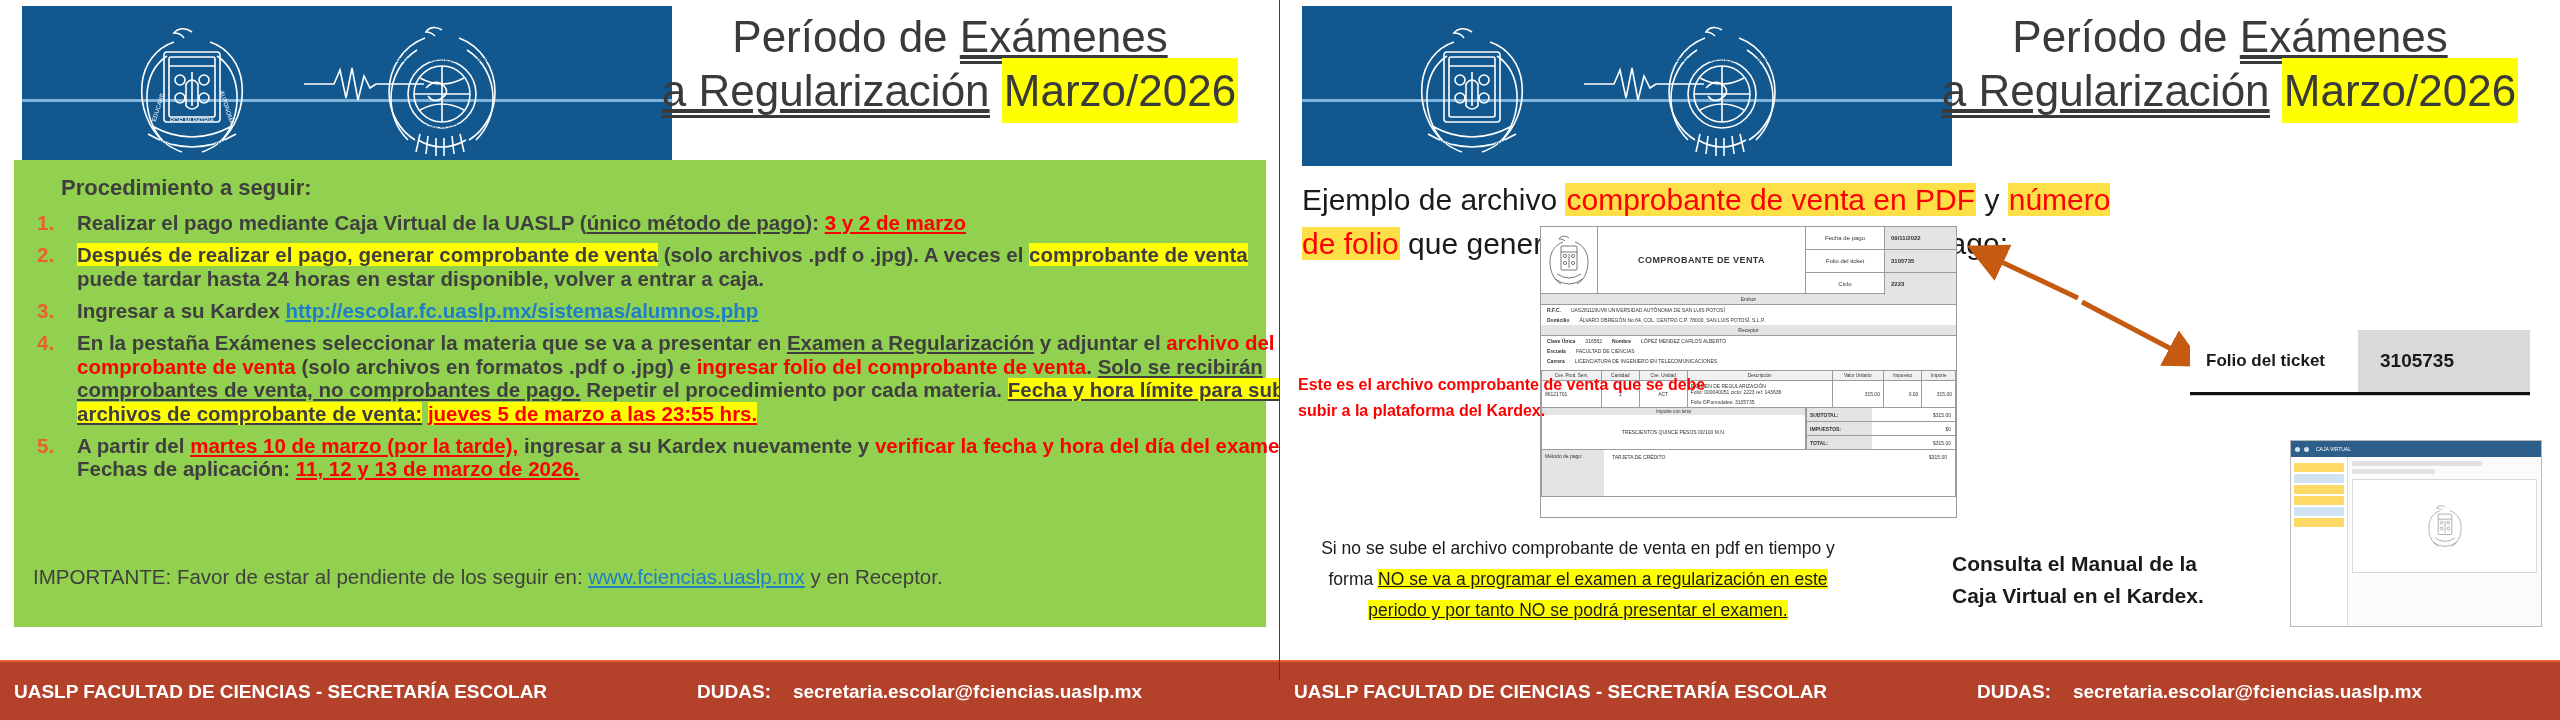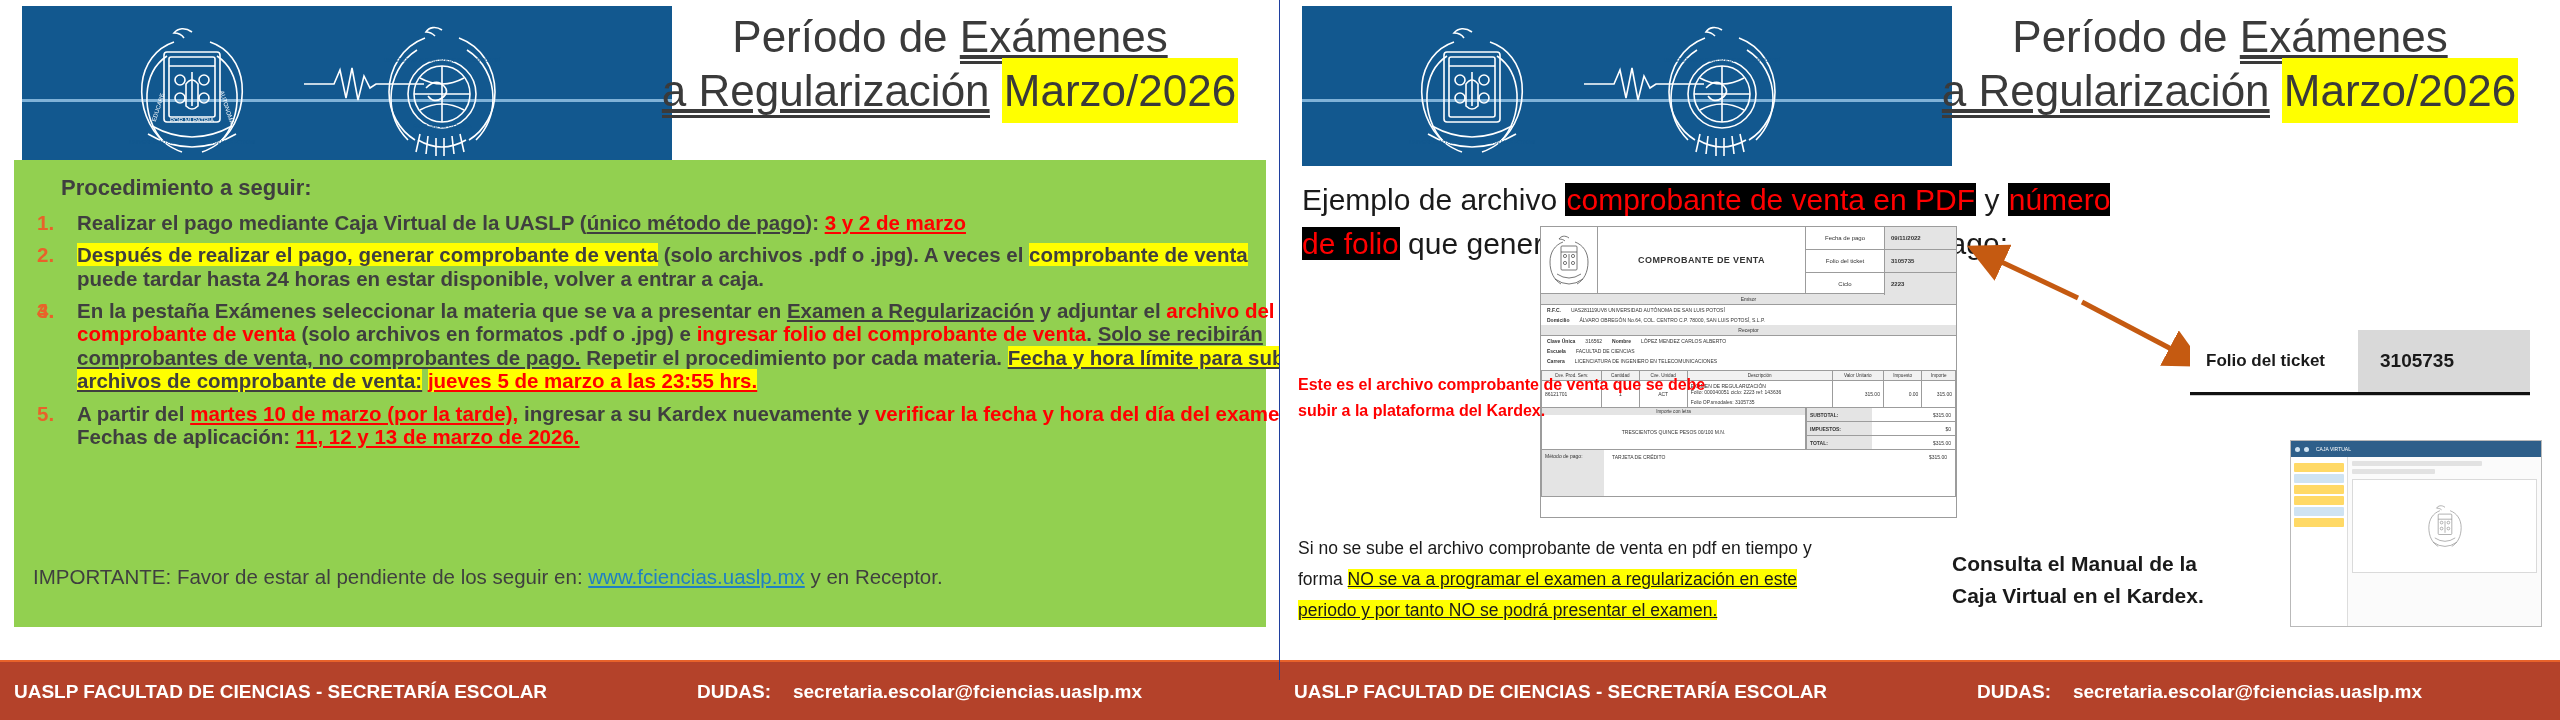--- a/index.html
+++ b/index.html
@@ -72,29 +72,29 @@
   }
   .footer .fa{margin-left:14px;}
   .footer .fb{margin-left:150px;}
   .footer .fc{margin-left:22px;font-weight:bold;}
 
   
   .r-intro{
     position:absolute;left:22px;top:178px;width:820px;
     font-size:30px;line-height:1.48;color:#1a1a1a;
   }
-  .r-intro .hl{background:#000000;color:#ff0000;padding:0 1px;}
+  .r-intro .hl{background:#fde047;color:#ff0000;padding:0 1px;}
 
   .r-red{
     position:absolute;left:18px;top:372px;width:420px;
     font-size:16px;line-height:1.62;font-weight:bold;color:#ff0000;
   }
   .r-note{
     position:absolute;left:18px;top:533px;width:560px;
-    font-size:17.5px;line-height:1.78;color:#1a1a1a;
+    font-size:17.5px;line-height:1.78;color:#1a1a1a;text-align:center;
   }
   .r-note .hl{background:#ffff00;text-decoration:underline;}
   .r-manual{
     position:absolute;left:672px;top:548px;width:290px;
     font-size:21px;line-height:1.5;color:#1a1a1a;font-weight:bold;
   }
 
   
   .receipt{
     position:absolute;left:260px;top:226px;width:415px;height:290px;
@@ -236,20 +236,21 @@
           <span><span>Realizar el pago mediante Caja Virtual de la UASLP (</span><span class="u">único método de pago</span><span>): </span><span class="red u">3 y 2 de marzo</span></span>
         </li>
 
         <li>
           <span class="num">2.</span>
           <span><span class="hl">Después de realizar el pago, generar </span><span class="hl">comprobante de venta</span><span> (solo archivos .pdf o .jpg). A veces el </span><span class="hl">comprobante de venta</span><span> puede tardar hasta 24 horas en estar disponible, volver a entrar a caja.</span></span>
         </li>
 
         <li>
           <span class="num">3.</span>
+          <span><span>Ingresar a su Kardex </span><a class="lnk" href="#">http://escolar.fc.uaslp.mx/sistemas/alumnos.php</a></span>
         </li>
 
         <li>
           <span class="num">4.</span>
           <span><span>En la pestaña Exámenes seleccionar la materia que se va a presentar en </span><span class="u">Examen a Regularización</span><span> y adjuntar el </span><span class="red">archivo del comprobante de venta</span><span> (solo archivos en formatos .pdf o .jpg) e </span><span class="red">ingresar folio del comprobante de venta</span><span>. </span><span class="u">Solo se recibirán comprobantes de venta, no comprobantes de pago.</span><span> Repetir el procedimiento por cada materia. </span><span class="hl u">Fecha y hora límite para subir archivos de comprobante de venta:</span><span> </span><span class="hl red u">jueves 5 de marzo a las 23:55 hrs.</span></span>
         </li>
 
         <li>
           <span class="num">5.</span>
           <span><span>A partir del </span><span class="red u">martes 10 de marzo (por la tarde),</span><span> ingresar a su Kardex nuevamente y </span><span class="red">verificar la fecha y hora del día del examen</span><span>. Fechas de aplicación: </span><span class="red u">11, 12 y 13 de marzo de 2026.</span></span>

